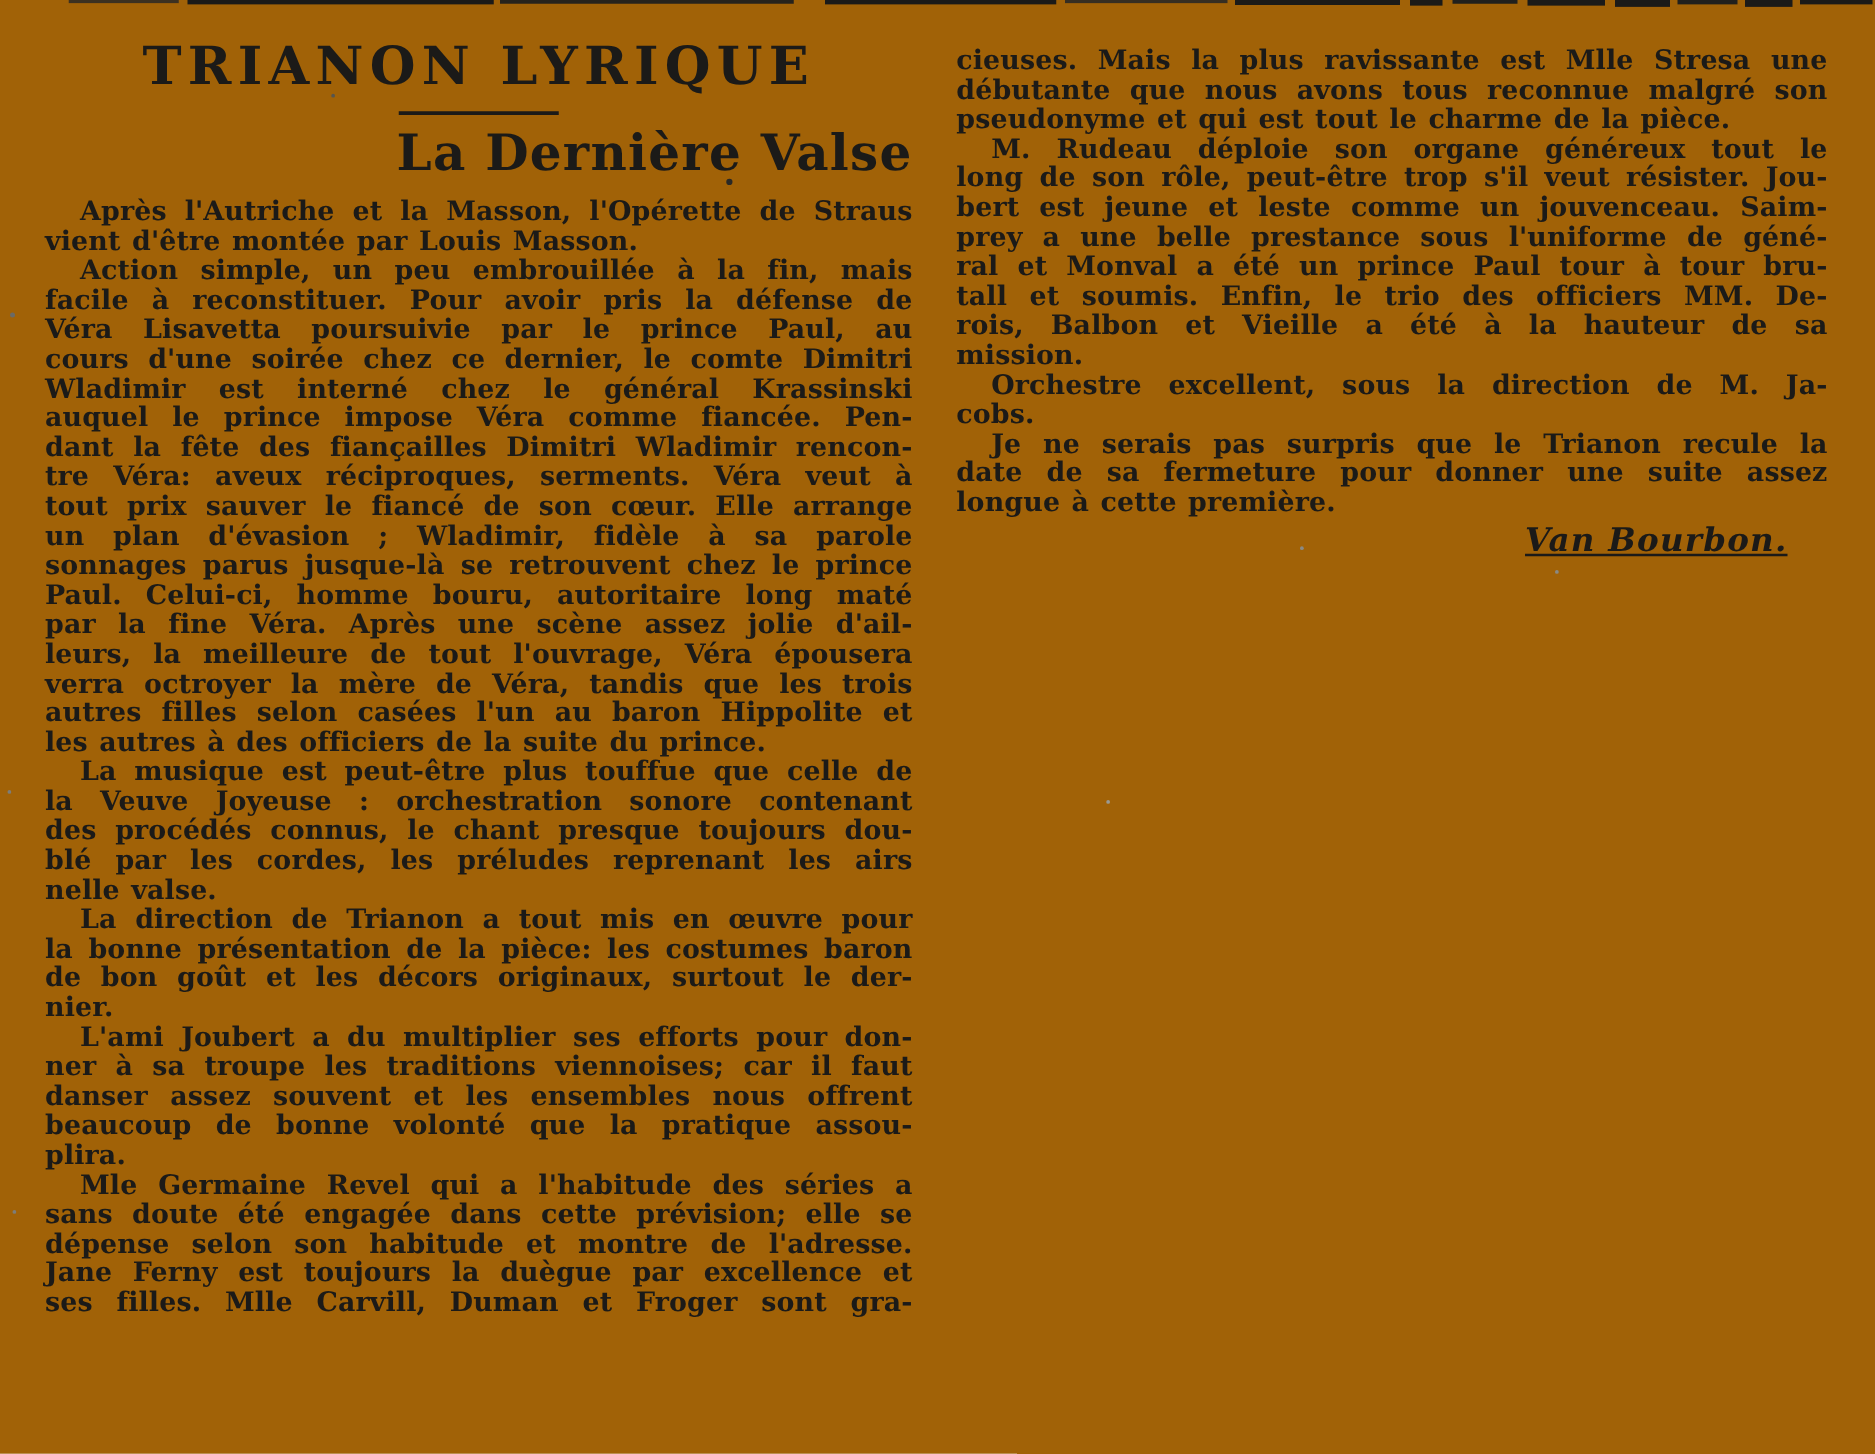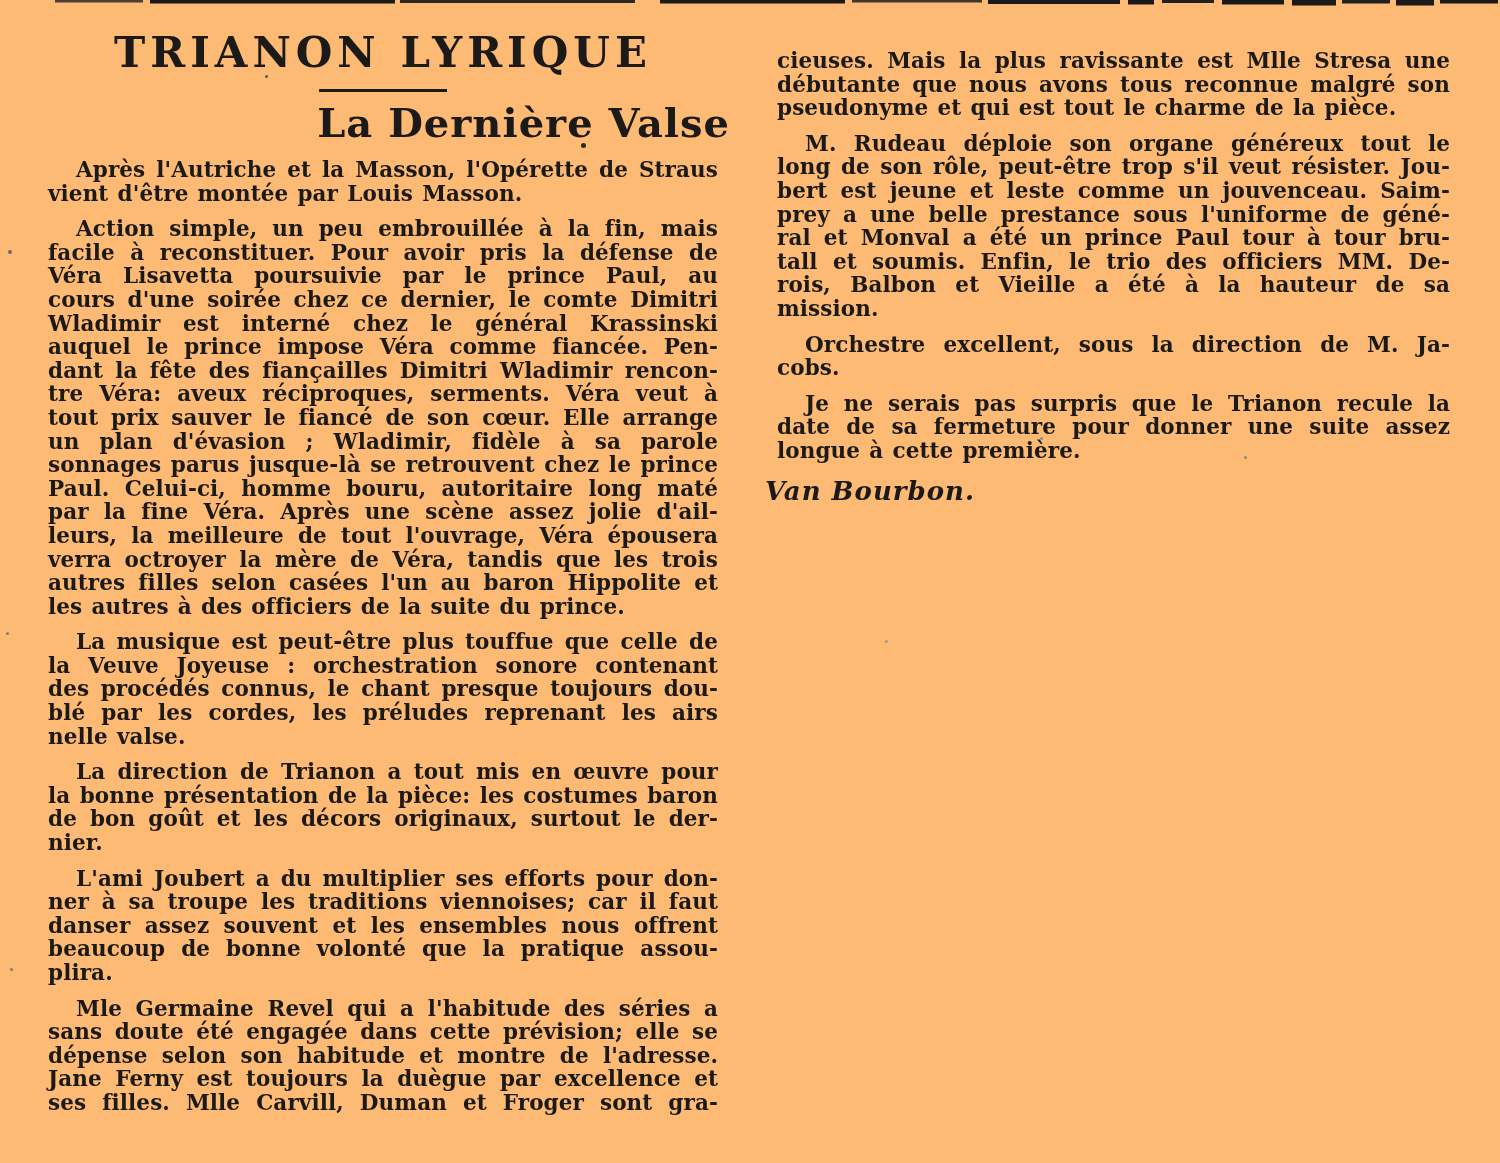--- a/index.html
+++ b/index.html
@@ -31,46 +31,46 @@
     background: #1b1a18;
     margin: 13px auto 0 auto;
   }
   .subhead {
     margin: 0; padding-top: 9px;
     font-size: 40px; line-height: 44px;
     font-weight: 700; letter-spacing: 1px;
     text-align: right;
   }
   .bodytext { margin-top: 13px; }
-  .para { margin: 12px; }
+  .para { margin: 0; }
   .line {
     font-size: 21.5px;
     line-height: 23.6px;
     font-weight: 700;
     letter-spacing: 0.1px;
     word-spacing: 1.6px;
     text-align: justify;
     text-align-last: justify;
     text-justify: inter-word;
     white-space: nowrap;
   }
   .line.last { text-align-last: left; }
   .line.indent { text-indent: 28px; }
   .byline {
     margin-top: 2px; padding-right: 32px;
     font-size: 26px; line-height: 32px;
     font-weight: 700; font-style: italic;
-    letter-spacing: 1px; text-align: left;
+    letter-spacing: 1px; text-align: right; text-decoration: underline;
   }
   .speck { position: absolute; border-radius: 50%; }
 </style>
 </head>
 <body>
 
-<div class="page" style="background: #fdba74; color: rgb(27, 26, 24);">
+<div class="page" style="background: #a16207; color: rgb(27, 26, 24);">
 
   <svg class="top-band" viewBox="0 0 1500 14" xmlns="http://www.w3.org/2000/svg" aria-hidden="true">
     <rect x="55" y="0" width="88" height="2.5" fill="#2a2926" opacity="0.85"></rect>
     <rect x="150" y="0" width="245" height="3.5" fill="#1b1a18"></rect>
     <rect x="400" y="0" width="235" height="3" fill="#21201d" opacity="0.95"></rect>
     <rect x="660" y="0" width="185" height="3.5" fill="#1b1a18"></rect>
     <rect x="852" y="0" width="130" height="2.5" fill="#2a2926" opacity="0.9"></rect>
     <rect x="988" y="0" width="132" height="4" fill="#1b1a18"></rect>
     <rect x="1128" y="0" width="26" height="4.5" fill="#1b1a18"></rect>
     <rect x="1162" y="0" width="52" height="3" fill="#21201d"></rect>

